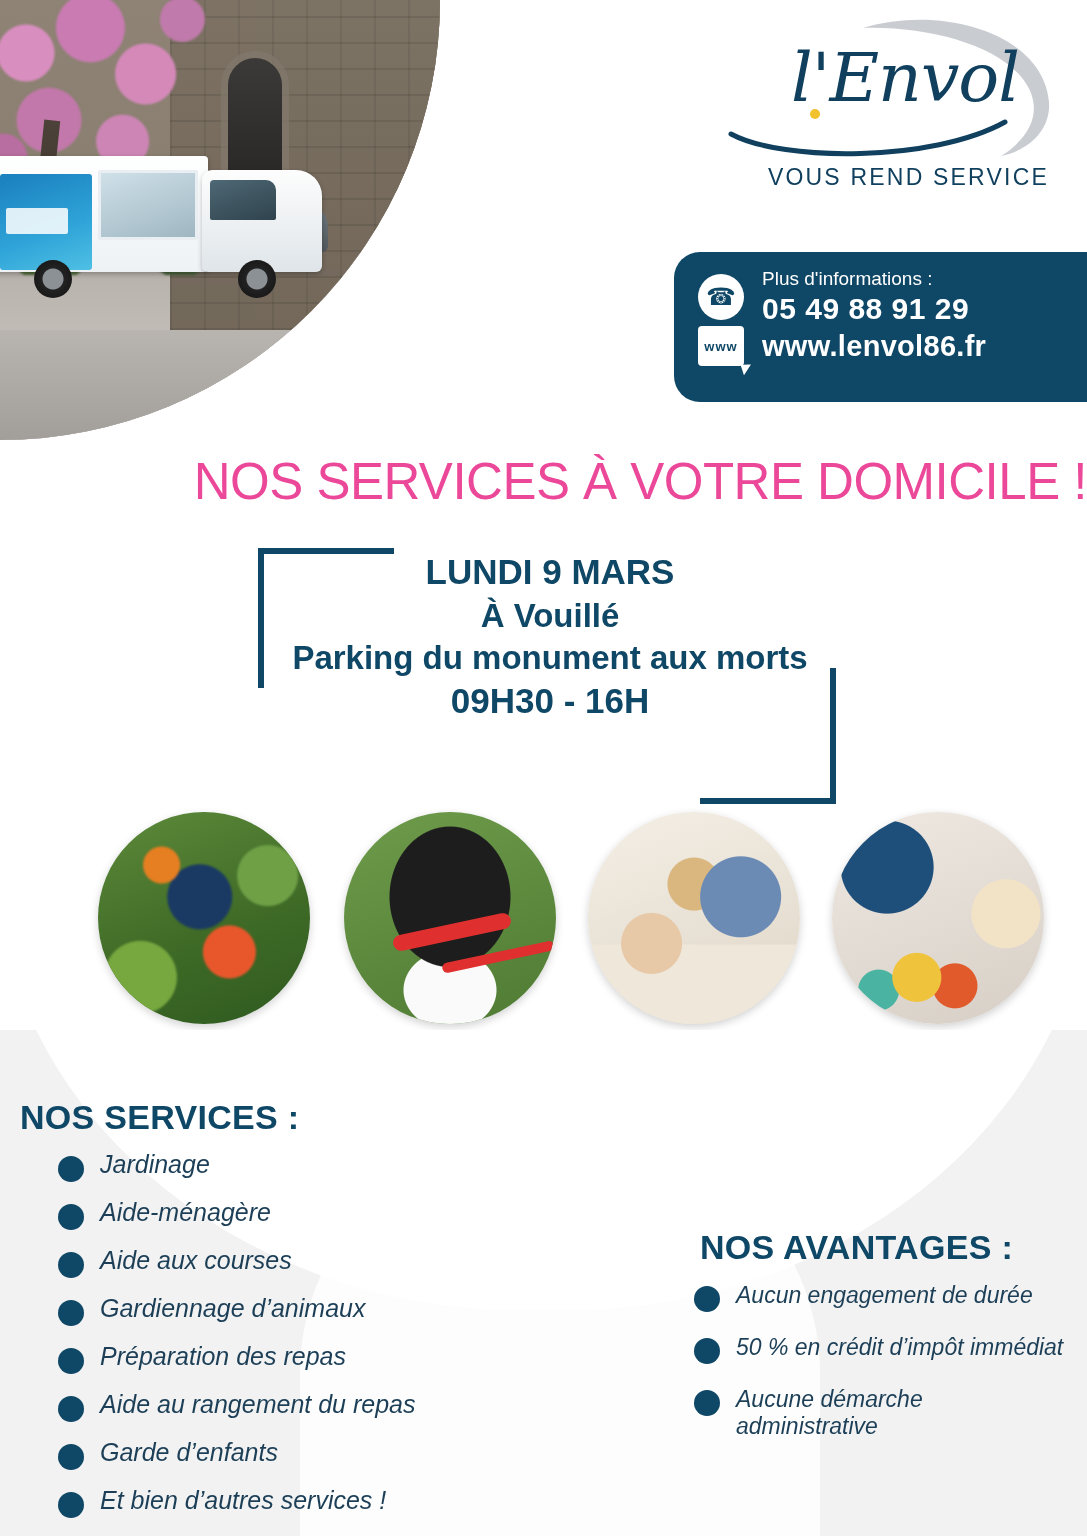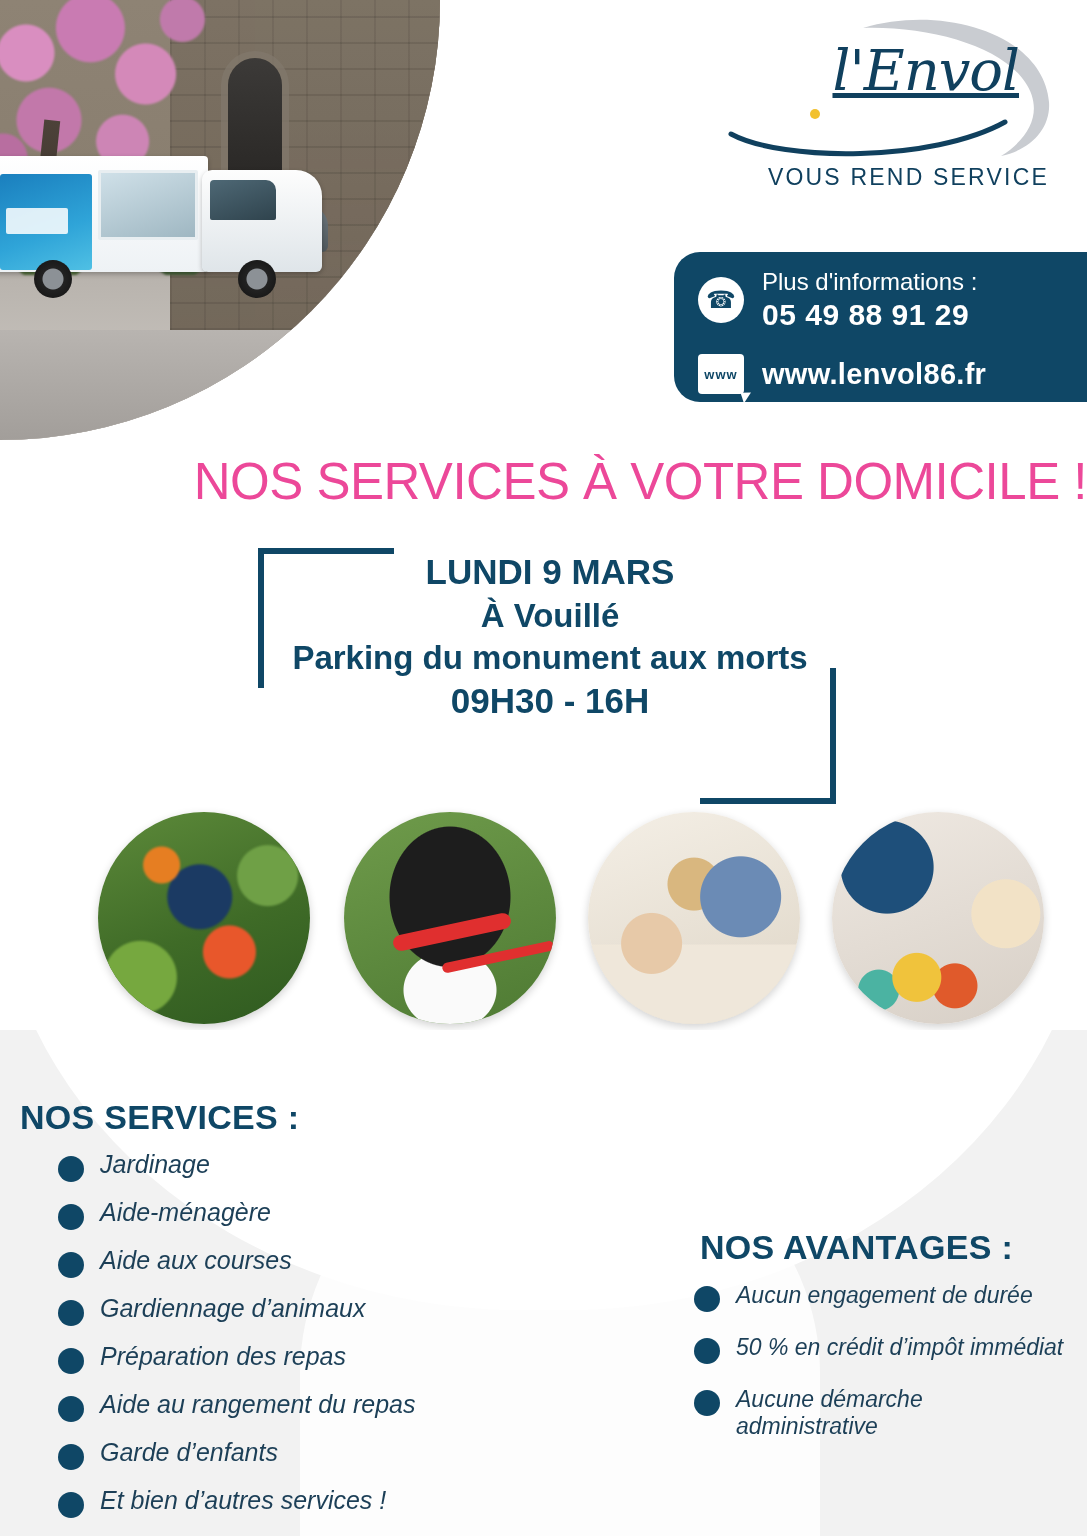--- a/index.html
+++ b/index.html
@@ -124,25 +124,24 @@
     opacity: .9;
   }
 
   
   .logo-wrap { position: absolute; right: 34px; top: 16px; width: 350px; height: 190px; text-align: right; }
   .logo-swoosh { position: absolute; right: 0; top: 0; width: 340px; height: 150px; }
   .logo-word {
     position: absolute; right: 34px; top: 22px;
     font-family: "DejaVu Serif", serif;
     font-style: italic;
-    font-size: 56px;
+    font-size: 68px;
     color: #10405e;
     letter-spacing: -1px;
     white-space: nowrap;
-    text-decoration: underline;
   }
   .logo-tag {
     position: absolute; right: 4px; top: 148px;
     font-size: 23px; letter-spacing: 2.2px; color: #10405e; font-weight: 400;
   }
 
   
   .contact {
     position: absolute; right: 0; top: 252px;
     width: 413px; height: 150px;
@@ -168,21 +167,21 @@
   }
   .ic-square::after {
     content: "";
     position: absolute; right: -8px; bottom: -8px;
     width: 0; height: 0;
     border-left: 10px solid #ffffff;
     border-bottom: 8px solid transparent;
     border-top: 3px solid transparent;
     transform: rotate(-18deg);
   }
-  .contact-small { font-size: 24px; font-weight: 400; }
+  .contact-small { font-size: 19px; font-weight: 400; }
   .contact-big { font-size: 30px; font-weight: 700; letter-spacing: .5px; margin-top: 2px; }
   .contact-url { font-size: 29px; font-weight: 700; letter-spacing: .3px; }
 
   
   .main-title {
     position: absolute; left: 0; right: 0; top: 452px;
     text-align: right;
     font-size: 51px;
     font-weight: 400;
     color: #ec4899;
@@ -351,21 +350,21 @@
   </div>
 
   <div class="contact">
     <div class="contact-row">
       <div class="ic-circle">☎</div>
       <div>
         <div class="contact-small">Plus d'informations :</div>
         <div class="contact-big">05 49 88 91 29</div>
       </div>
     </div>
-    <div class="contact-row" style="margin-top:22px">
+    <div class="contact-row" style="">
       <div class="ic-square">www</div>
       <div class="contact-url">www.lenvol86.fr</div>
     </div>
   </div>
 
   <div class="main-title">NOS SERVICES À VOTRE DOMICILE !</div>
 
   <div class="bracket-left"></div>
   <div class="bracket-right"></div>
   <div class="event">

